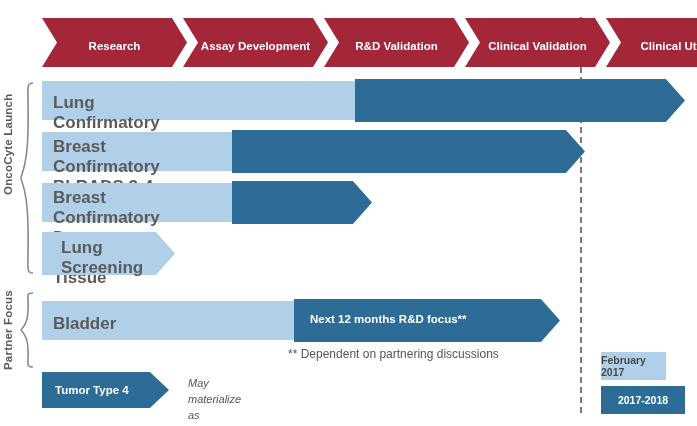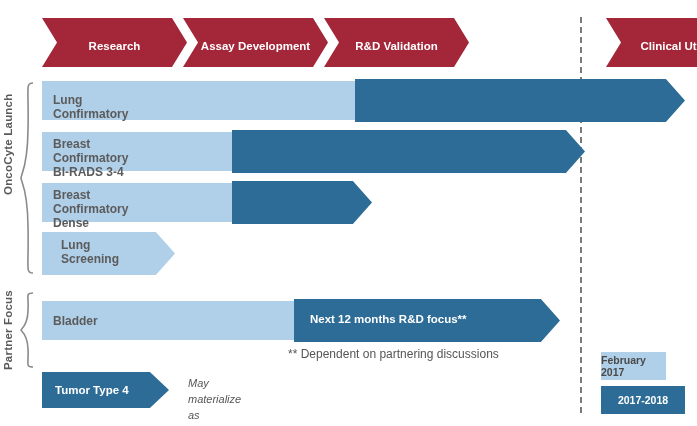--- a/index.html
+++ b/index.html
@@ -106,23 +106,23 @@
     background: #B0CFE8;
   }
   .with-head {
     -webkit-clip-path: polygon(0 0, calc(100% - 26px) 0, calc(100% - 26px) -18%, 100% 50%, calc(100% - 26px) 118%, calc(100% - 26px) 100%, 0 100%);
     clip-path: polygon(0 0, calc(100% - 26px) 0, calc(100% - 26px) -18%, 100% 50%, calc(100% - 26px) 118%, calc(100% - 26px) 100%, 0 100%);
   }
 
   .row-label {
     position: absolute;
     color: #5b5b5b;
-    font-size: 12px;
-    font-weight: bold;
-    line-height: 14px;
+    font-size: 17px;
+    font-weight: bold;
+    line-height: 20px;
     white-space: pre-line;
   }
   .bar-text {
     position: absolute;
     color: #ffffff;
     font-size: 11.5px;
     font-weight: bold;
     white-space: nowrap;
   }
   .footnote {
@@ -165,20 +165,24 @@
       <span>Research</span>
     </div>
     <div class="phase" style="left:141px;width:145px;">
       <span>Assay
 Development</span>
     </div>
     <div class="phase" style="left:282px;width:145px;">
       <span>R&amp;D
 Validation</span>
     </div>
+    <div class="phase" style="left:423px;width:145px;">
+      <span>Clinical
+Validation</span>
+    </div>
     <div class="phase" style="left:564px;width:145px;">
       <span>Clinical
 Utility</span>
     </div>
   </div>
 
   <div class="group-label" style="left:2px;top:195px;">OncoCyte Launch</div>
   <div class="brace" style="left:20px;top:82px;">
     <svg width="14" height="192" viewBox="0 0 14 192">
       <path d="M13 1 C5 1 9 6 8 48 C7.5 86 1 92 1 96 C1 100 7.5 106 8 144 C9 186 5 191 13 191" fill="none" stroke="#8a8a8a" stroke-width="1.6"></path>

